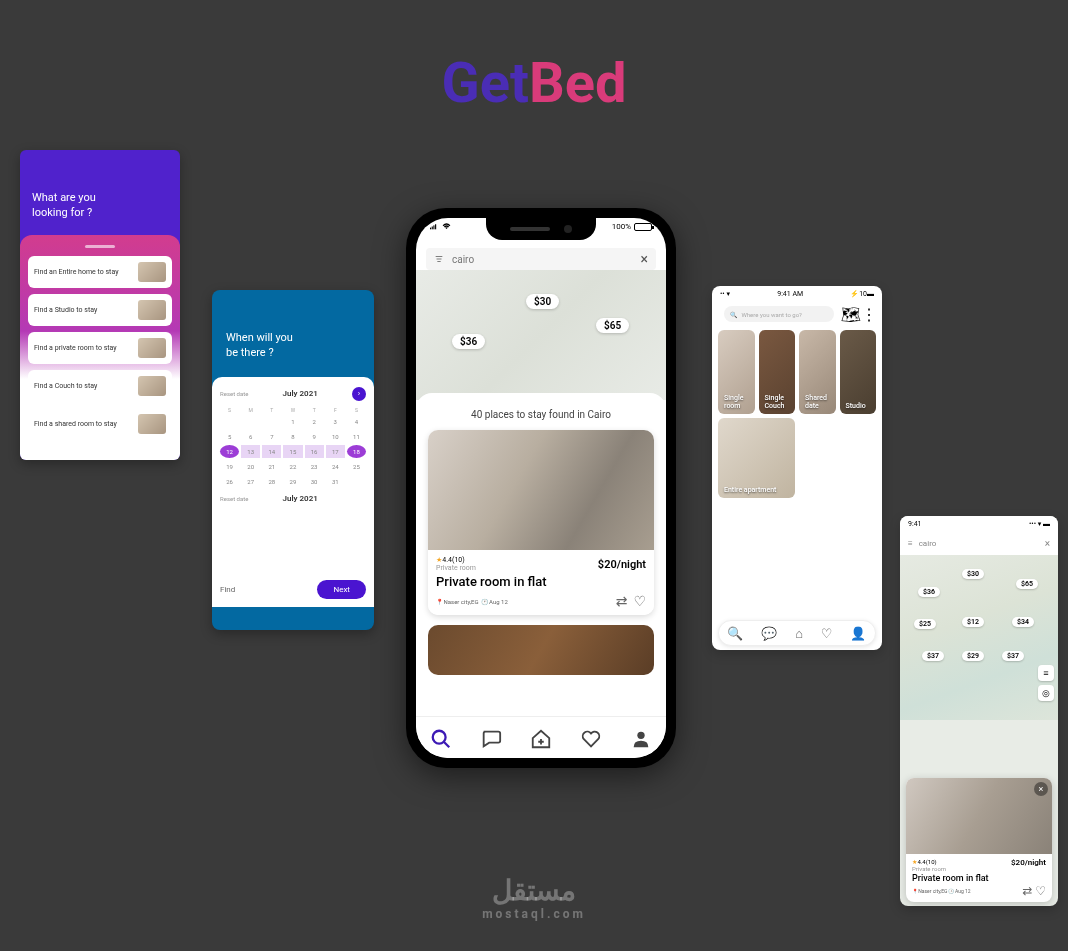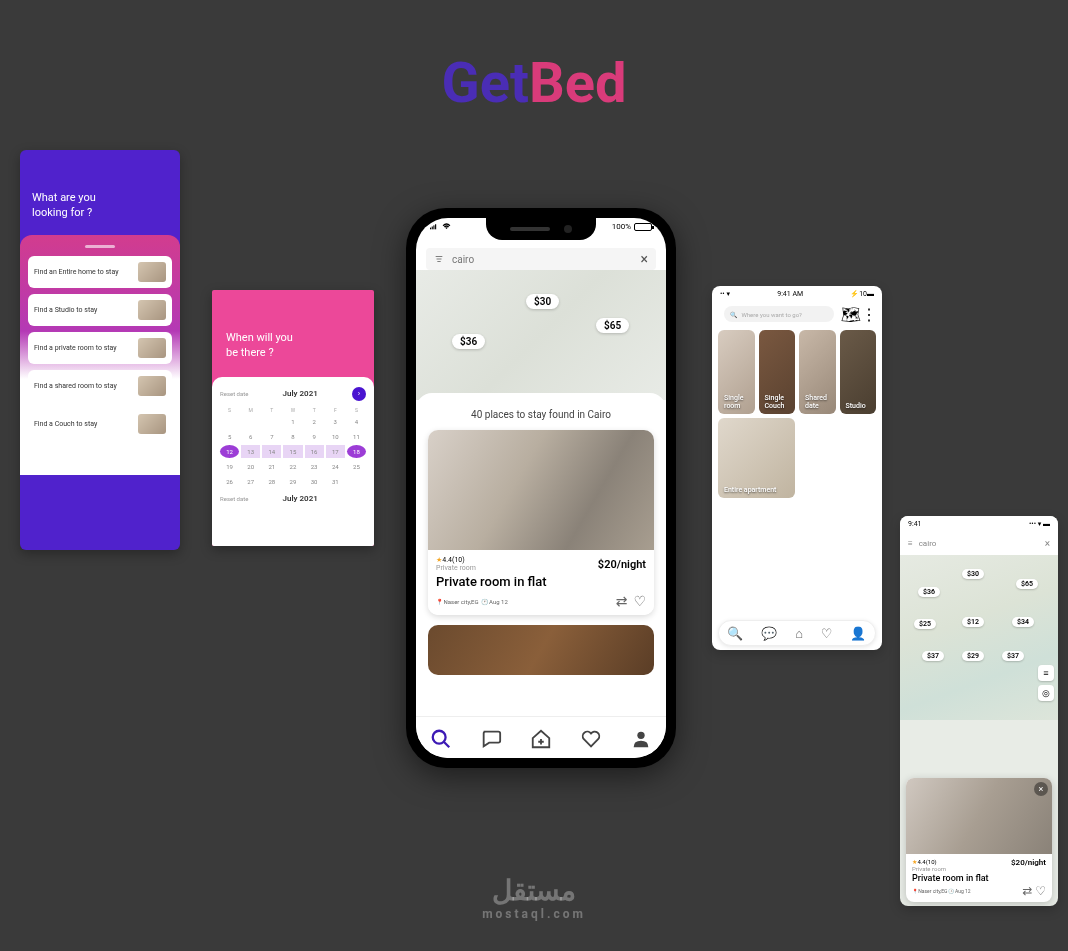--- a/index.html
+++ b/index.html
@@ -6,29 +6,29 @@
 body { background: #3a3a3a; width: 1068px; height: 951px; position: relative; overflow: hidden; }
 
 .title { text-align: center; padding-top: 50px; font-size: 56px; font-weight: 700; }
 .title .get { color: #4a2db5; }
 .title .bed { color: #d93b7a; }
 
 .watermark { position: absolute; bottom: 30px; left: 50%; transform: translateX(-50%); color: rgba(255,255,255,0.3); font-size: 28px; font-weight: 700; text-align: center; letter-spacing: 2px; }
 .watermark-sub { font-size: 12px; letter-spacing: 3px; font-weight: 700; }
 
 
-.screen1 { position: absolute; left: 20px; top: 150px; width: 160px; height: 400px; background: #5022cc; border-radius: 6px; overflow: hidden; box-shadow: 0 4px 12px rgba(0,0,0,0.3); }
+.screen1 { position: absolute; left: 20px; top: 150px; width: 160px; height: 310px; background: #5022cc; border-radius: 6px; overflow: hidden; box-shadow: 0 4px 12px rgba(0,0,0,0.3); }
 .s1-header { color: #fff; font-size: 11px; padding: 40px 12px 14px; line-height: 1.4; }
 .s1-sheet { background: linear-gradient(180deg, #d23c8e 0%, #b439b5 40%, #fff 60%); border-radius: 12px 12px 0 0; padding: 10px 8px; position: relative; height: 240px; }
 .s1-handle { width: 30px; height: 3px; background: rgba(255,255,255,0.6); border-radius: 2px; margin: 0 auto 8px; }
 .s1-option { background: #fff; border-radius: 6px; padding: 6px; margin-bottom: 6px; display: flex; align-items: center; font-size: 7px; color: #333; }
 .s1-thumb { width: 28px; height: 20px; background: linear-gradient(135deg,#d4c5b0,#a89580); border-radius: 3px; margin-left: auto; }
 
 
-.screen2 { position: absolute; left: 212px; top: 290px; width: 162px; height: 256px; background: #ec4899; border-radius: 2px; overflow: hidden; box-shadow: 0 4px 12px rgba(0,0,0,0.3); }
+.screen2 { position: absolute; left: 212px; top: 290px; width: 162px; height: 340px; background: #0369a1; border-radius: 8px; overflow: hidden; box-shadow: 0 4px 12px rgba(0,0,0,0.3); }
 .s2-header { color: #fff; font-size: 11px; padding: 40px 14px 16px; line-height: 1.4; }
 .s2-cal { background: #fff; border-radius: 10px 10px 0 0; padding: 10px 8px; height: 230px; position: relative; }
 .s2-month-row { display: flex; align-items: center; justify-content: space-between; margin-bottom: 6px; font-size: 7px; }
 .s2-reset { font-size: 6px; color: #999; }
 .s2-month { font-size: 8px; font-weight: 600; color: #333; }
 .s2-arrow { width: 14px; height: 14px; background: #4a14d0; border-radius: 50%; color: #fff; display: flex; align-items: center; justify-content: center; font-size: 8px; }
 .s2-grid { display: grid; grid-template-columns: repeat(7, 1fr); gap: 2px; font-size: 6px; color: #888; text-align: center; }
 .s2-day { padding: 3px 0; position: relative; }
 .s2-dow { color: #aaa; font-size: 5px; }
 .s2-sel { background: #9c3dd6; color: #fff; border-radius: 50%; }
@@ -116,25 +116,25 @@
       </div>
     <div class="s1-option">
         <span>Find a Studio to stay</span>
         <div class="s1-thumb"></div>
       </div>
     <div class="s1-option">
         <span>Find a private room to stay</span>
         <div class="s1-thumb"></div>
       </div>
     <div class="s1-option">
+        <span>Find a Couch to stay</span>
+        <div class="s1-thumb"></div>
+      </div>
+    <div class="s1-option">
         <span>Find a shared room to stay</span>
-        <div class="s1-thumb"></div>
-      </div>
-    <div class="s1-option">
-        <span>Find a Couch to stay</span>
         <div class="s1-thumb"></div>
       </div>
   </div>
 </div>
 
 <div class="screen2">
   <div class="s2-header">When will you<br>be there ?</div>
   <div class="s2-cal">
     <div class="s2-month-row">
       <span class="s2-reset">Reset date</span>

